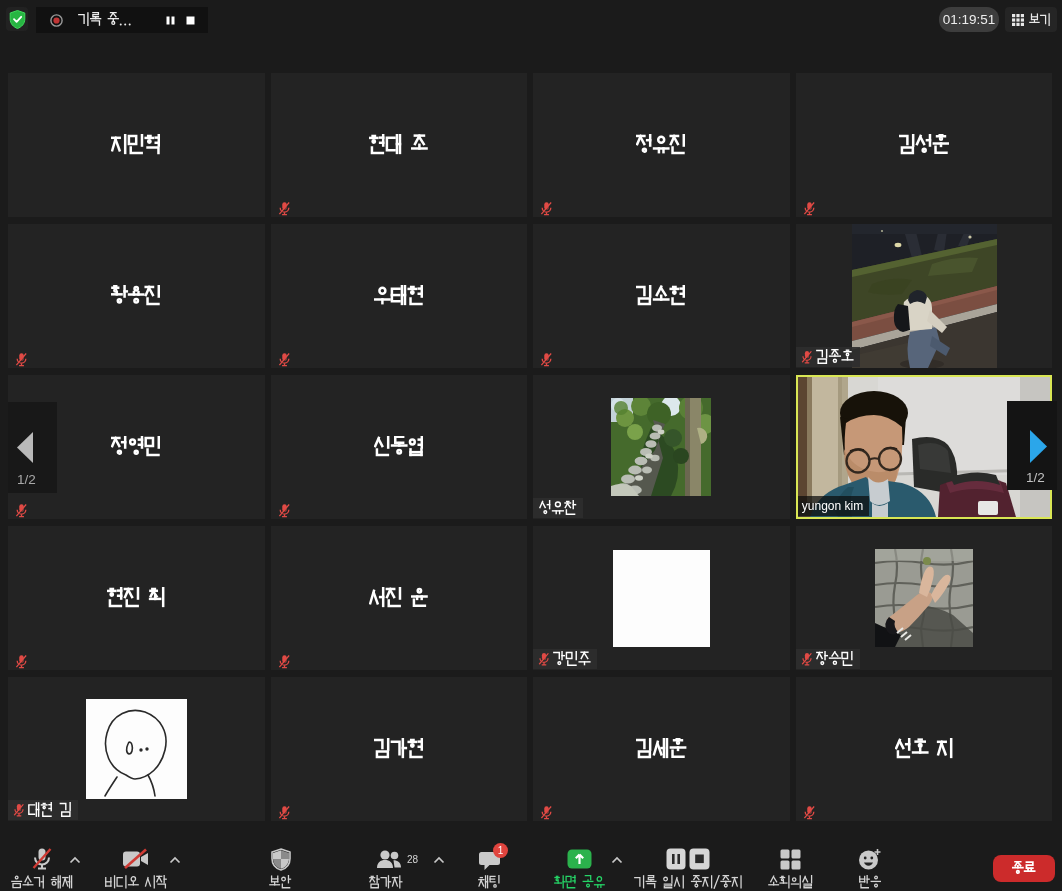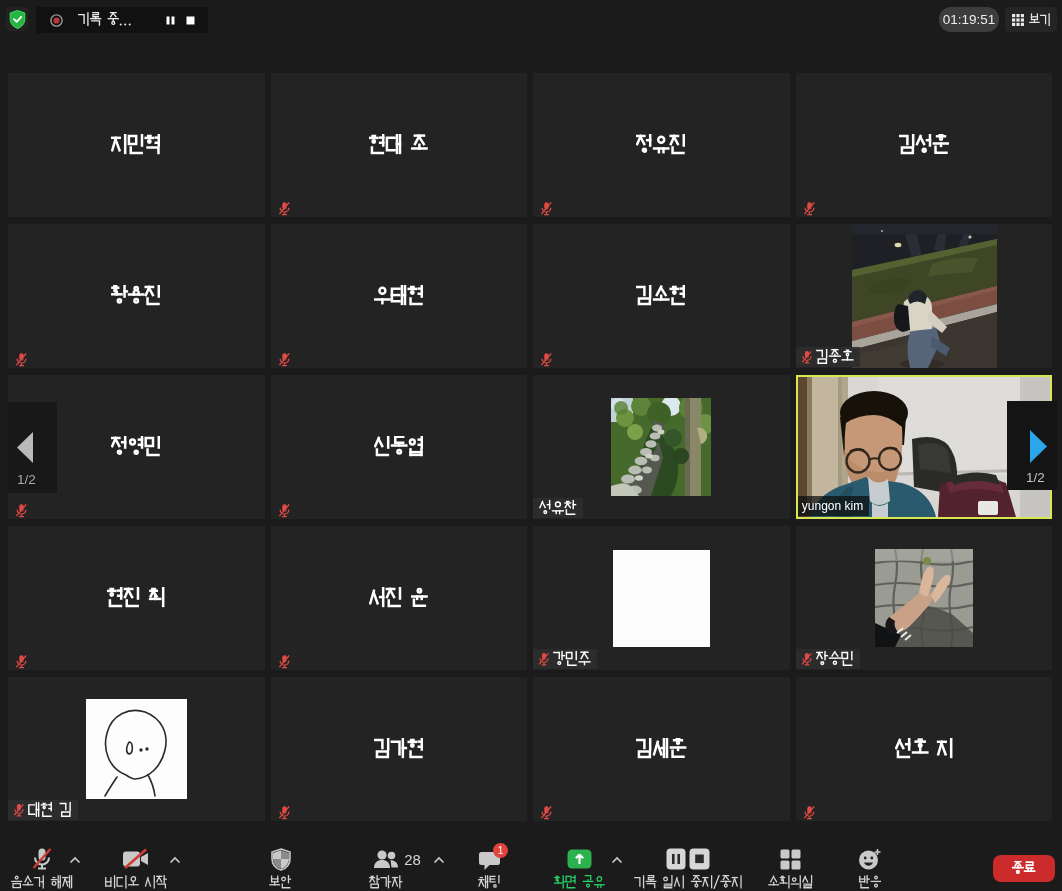--- a/index.html
+++ b/index.html
@@ -935,21 +935,21 @@
         </div>
       </div>
       <div class="abs" style="left:352px;top:0;width:68px;height:55px;">
 <div class="abs" style="left:11px;top:10px;width:68px;height:26px;display:flex;align-items:center;justify-content:center;">
           <svg width="26" height="22" viewBox="0 0 26 22">
             <circle cx="9" cy="7" r="4.6" fill="#c9c9c9"></circle>
             <path d="M1 20 C1 14.5 4.5 12 9 12 C13.5 12 17 14.5 17 20 Z" fill="#c9c9c9"></path>
             <circle cx="18.5" cy="7.5" r="3.8" fill="#c9c9c9"></circle>
             <path d="M17.5 12.2 C21.5 12.2 25 14.5 25 19.5 L18.5 19.5" fill="#c9c9c9"></path>
           </svg>
-          <span style="color:#d4d4d4;font-size:15px;margin-left:5px;">28</span>
+          <span style="color:#d4d4d4;font-size:10px;margin-left:5px;">28</span>
         </div>
 <div class="abs" style="left:0;top:38px;width:68px;height:16px;display:flex;align-items:center;justify-content:center;">
           <span class="kr" ks="13.5" kc="#d4d4d4">
             <svg width="34.0" height="14.6" style="display: block;">
               <path d="M2.22,1.33L4.19,1.33" stroke="#d4d4d4" stroke-width="1.2825" fill="none" stroke-linecap="square" stroke-linejoin="miter"></path>
               <path d="M0.75,2.69L5.67,2.69" stroke="#d4d4d4" stroke-width="1.2825" fill="none" stroke-linecap="square" stroke-linejoin="miter"></path>
               <path d="M3.21,2.69L0.99,6.79" stroke="#d4d4d4" stroke-width="1.2825" fill="none" stroke-linecap="square" stroke-linejoin="miter"></path>
               <path d="M3.21,3.51L5.57,6.79" stroke="#d4d4d4" stroke-width="1.2825" fill="none" stroke-linecap="square" stroke-linejoin="miter"></path>
               <path d="M8.13,0.58L8.13,7.79" stroke="#d4d4d4" stroke-width="1.2825" fill="none" stroke-linecap="square" stroke-linejoin="miter"></path>
               <path d="M8.13,4.18L10.18,4.18" stroke="#d4d4d4" stroke-width="1.2825" fill="none" stroke-linecap="square" stroke-linejoin="miter"></path>

